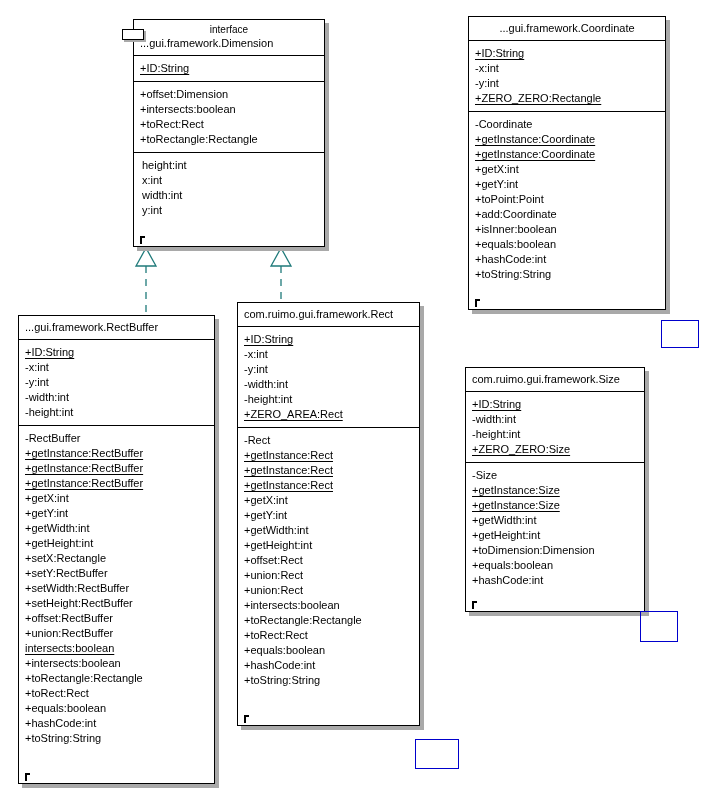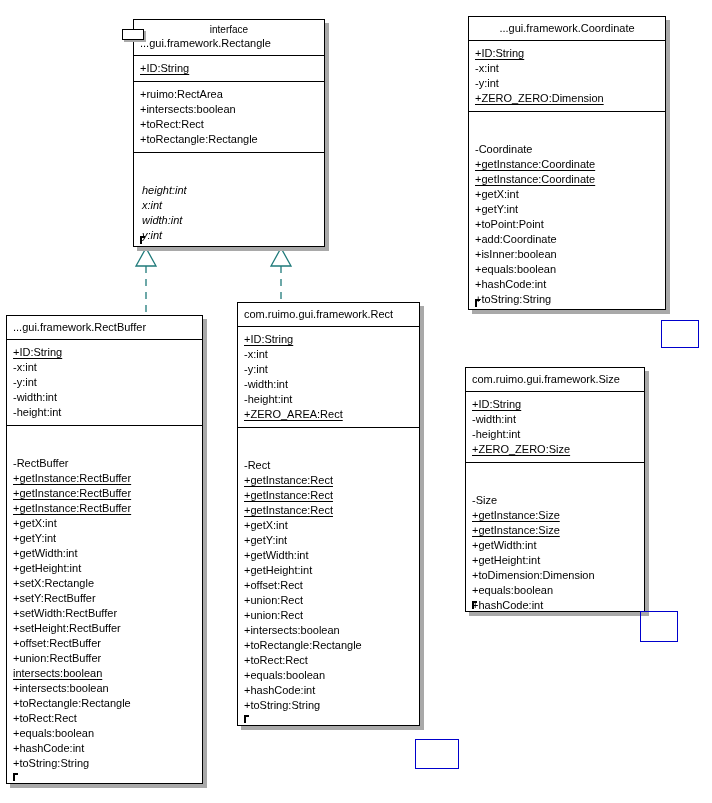--- a/index.html
+++ b/index.html
@@ -45,37 +45,35 @@
     line-height: 14px;
     white-space: nowrap;
   }
   .uml-compartment {
     padding: 5px 22px 5px 6px;
     border-bottom: 1px solid #000000;
   }
   .uml-compartment.last {
     border-bottom: none;
     padding-bottom: 2px;
-    margin-top: 25px;
   }
   .member {
     font-size: 11px;
     line-height: 15px;
     color: #000;
     white-space: nowrap;
     display: block;
     width: fit-content;
   }
   .member.static {
     text-decoration: underline;
     text-underline-offset: 2px;
   }
   .member.pad-left {
     padding-left: 2px;
-    font-style: italic;
   }
   
   .iface-marker {
     position: absolute;
     left: -12px;
     top: 9px;
     width: 22px;
     height: 11px;
     background: #ffffff;
     border: 1px solid #000000;
@@ -118,27 +116,27 @@
 
   <svg class="connector" style="left:261px; top:246px; width:40px; height:74px;" viewBox="0 0 40 74">
     <polygon points="20,2 10,20 30,20" fill="#ffffff" stroke="#1f7a7a" stroke-width="1.3"></polygon>
     <line x1="20" y1="20" x2="20" y2="72" stroke="#1f7a7a" stroke-width="1.3" stroke-dasharray="7,6"></line>
   </svg>
 
   <div class="uml-class" style="left:133px; top:19px; width:192px; height:228px;">
     <div class="iface-marker"></div>
     <div class="uml-header">
       <div class="stereotype">interface</div>
-      <div class="class-title">...gui.framework.Rectangle</div>
-    </div>
-    <div class="uml-compartment">
-      <span class="member static">+ID:String</span>
-    </div>
-    <div class="uml-compartment">
-      <span class="member">+ruimo:RectArea</span>
+      <div class="class-title">...gui.framework.Dimension</div>
+    </div>
+    <div class="uml-compartment">
+      <span class="member static">+ID:String</span>
+    </div>
+    <div class="uml-compartment">
+      <span class="member">+offset:Dimension</span>
       <span class="member">+intersects:boolean</span>
       <span class="member">+toRect:Rect</span>
       <span class="member">+toRectangle:Rectangle</span>
     </div>
     <div class="uml-compartment last">
       <span class="member pad-left">height:int</span>
       <span class="member pad-left">x:int</span>
       <span class="member pad-left">width:int</span>
       <span class="member pad-left">y:int</span>
     </div>
@@ -148,21 +146,21 @@
   </div>
 
   <div class="uml-class" style="left:468px; top:16px; width:198px; height:294px;text-align:center;">
     <div class="uml-header">
       <div class="class-title">...gui.framework.Coordinate</div>
     </div>
     <div class="uml-compartment">
       <span class="member static">+ID:String</span>
       <span class="member">-x:int</span>
       <span class="member">-y:int</span>
-      <span class="member static">+ZERO_ZERO:Dimension</span>
+      <span class="member static">+ZERO_ZERO:Rectangle</span>
     </div>
     <div class="uml-compartment last">
       <span class="member">-Coordinate</span>
       <span class="member static">+getInstance:Coordinate</span>
       <span class="member static">+getInstance:Coordinate</span>
       <span class="member">+getX:int</span>
       <span class="member">+getY:int</span>
       <span class="member">+toPoint:Point</span>
       <span class="member">+add:Coordinate</span>
       <span class="member">+isInner:boolean</span>
@@ -195,21 +193,21 @@
       <span class="member">+toDimension:Dimension</span>
       <span class="member">+equals:boolean</span>
       <span class="member">+hashCode:int</span>
     </div>
     <svg class="flag-glyph" viewBox="0 0 8 9">
       <path d="M1 9 L1 1 L6 1 L6 3 L3 3 L3 9 Z" fill="#000000"></path>
     </svg>
   </div>
   <div class="blue-square" style="left:640px; top:611px; width:38px; height:31px;"></div>
 
-  <div class="uml-class" style="left:6px; top:315px; width:197px; height:469px;">
+  <div class="uml-class" style="left:18px; top:315px; width:197px; height:469px;">
     <div class="uml-header">
       <div class="class-title">...gui.framework.RectBuffer</div>
     </div>
     <div class="uml-compartment">
       <span class="member static">+ID:String</span>
       <span class="member">-x:int</span>
       <span class="member">-y:int</span>
       <span class="member">-width:int</span>
       <span class="member">-height:int</span>
     </div>

